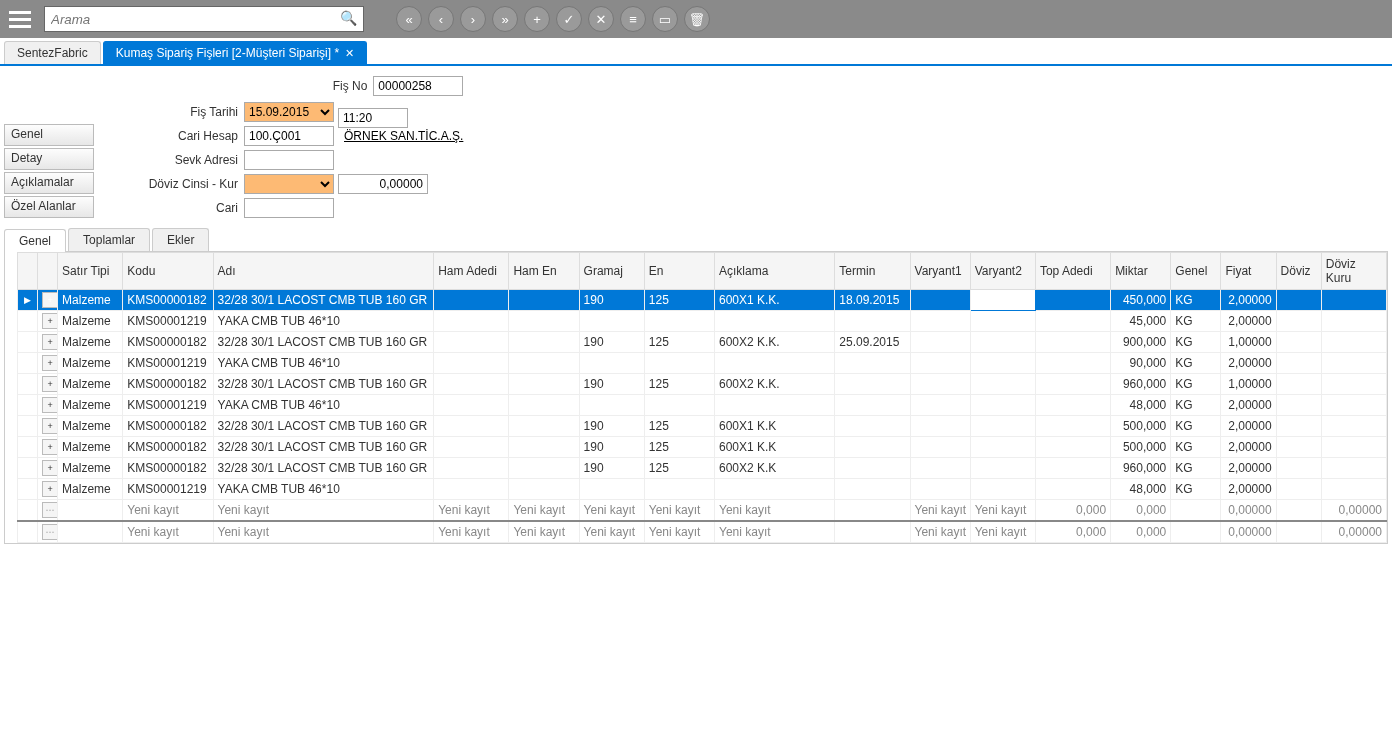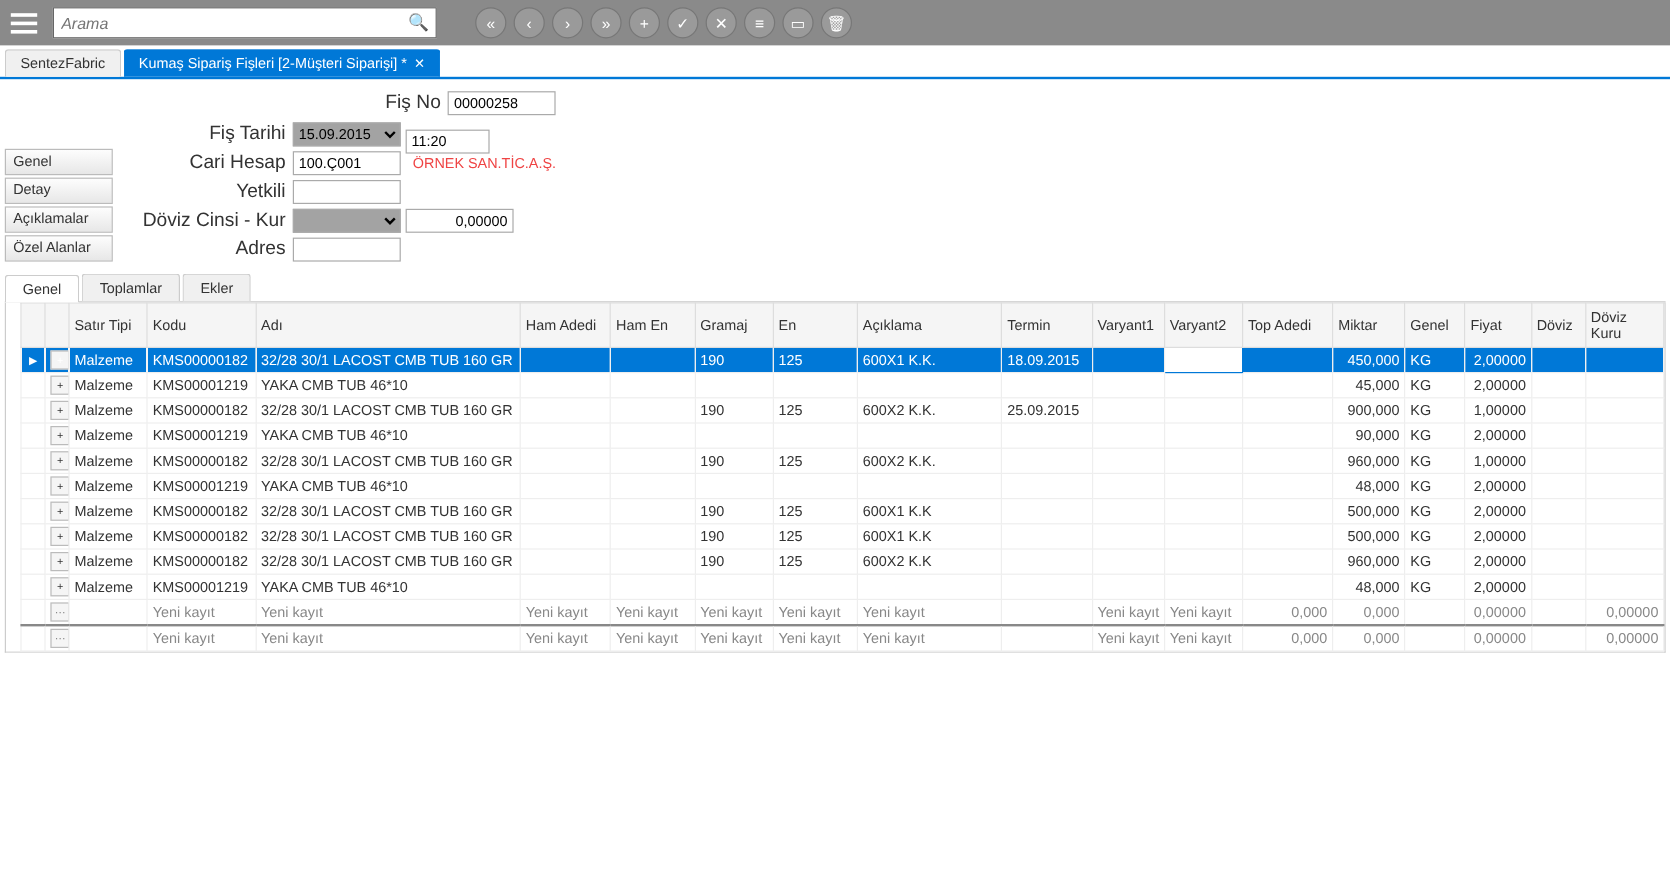--- a/index.html
+++ b/index.html
@@ -20,26 +20,26 @@
 .doctab { padding: 4px 12px; background: #f0f0f0; border: 1px solid #ccc; border-bottom: none; font-size: 12px; margin-right: 2px; border-radius: 3px 3px 0 0; display: flex; align-items: center; gap: 6px; }
 .doctab.active { background: #0078d7; color: #fff; border-color: #0078d7; }
 .doctab .close { font-size: 11px; cursor: pointer; }
 
 
 .formarea { display: flex; padding: 8px 4px 4px 4px; gap: 2px; }
 .sidebtns { width: 90px; display: flex; flex-direction: column; gap: 2px; margin-top: 24px; }
 .sidebtn { height: 22px; border: 1px solid #bbb; background: linear-gradient(#fdfdfd,#e7e7e7); text-align: left; padding: 2px 6px; font-size: 12px; cursor: pointer; }
 .fields { flex: 1; }
 .frow { display: flex; align-items: center; height: 24px; margin-bottom: 0px; }
-.flabel { width: 150px; text-align: right; padding-right: 6px; font-size: 16px; }
+.flabel { width: 150px; text-align: right; padding-right: 6px; font-size: 12px; }
 .finput { height: 20px; border: 1px solid #aaa; padding: 1px 4px; background: #fff; font-size: 12px; }
 .finput.w90 { width: 90px; }
 .finput.w70 { width: 70px; }
-.fselect { height: 20px; border: 1px solid #aaa; background: #a3a3a3; width: 90px; font-size: 12px; }
-.readonly-text { margin-left: 6px; font-size: 12px; color: #ef4444; }
+.fselect { height: 20px; border: 1px solid #aaa; background: #fdba74; width: 90px; font-size: 12px; }
+.readonly-text { margin-left: 6px; font-size: 12px; color: #000000; text-decoration: underline; }
 
 
 .gridtabs { display: flex; border-bottom: 1px solid #ccc; margin: 4px 4px 0 4px; }
 .gridtab { padding: 4px 14px; border: 1px solid #ccc; border-bottom: none; background: #f0f0f0; margin-right: 2px; border-radius: 3px 3px 0 0; cursor: pointer; font-size: 12px; }
 .gridtab.active { background: #fff; position: relative; top: 1px; }
 
 
 .grid { margin: 0 4px; border: 1px solid #ccc; border-top: none; padding-left: 12px; }
 .grid table { width: 100%; border-collapse: collapse; table-layout: fixed; }
 .grid th { background: #f5f5f5; border: 1px solid #ddd; padding: 4px; font-weight: normal; text-align: left; font-size: 12px; height: 22px; }
@@ -124,30 +124,30 @@
           <span class="flabel">Fiş Tarihi</span>
           <select class="fselect"><option>15.09.2015</option></select>
           <input class="finput w70" style="margin-left: 4px; margin-top: 12px;" value="11:20">
         </div>
         <div class="frow">
           <span class="flabel">Cari Hesap</span>
           <input class="finput w90" value="100.Ç001" style="">
           <span class="readonly-text" style="margin-left:10px;">ÖRNEK SAN.TİC.A.Ş.</span>
         </div>
         <div class="frow">
-          <span class="flabel">Yetkili</span>
+          <span class="flabel">Sevk Adresi</span>
           <input class="finput w90" value="" style="">
         </div>
         <div class="frow">
           <span class="flabel">Döviz Cinsi - Kur</span>
           <select class="fselect"><option></option></select>
           <input class="finput w90 num" style="margin-left: 4px; text-align: right;" value="0,00000">
         </div>
         <div class="frow">
-          <span class="flabel">Adres</span>
+          <span class="flabel">Cari</span>
           <input class="finput w90" value="" style="">
         </div>
       </div>
     </div>
   </div>
 </div>
 
 <div class="gridtabs">
   <div class="gridtab active">Genel</div>
   <div class="gridtab">Toplamlar</div>

